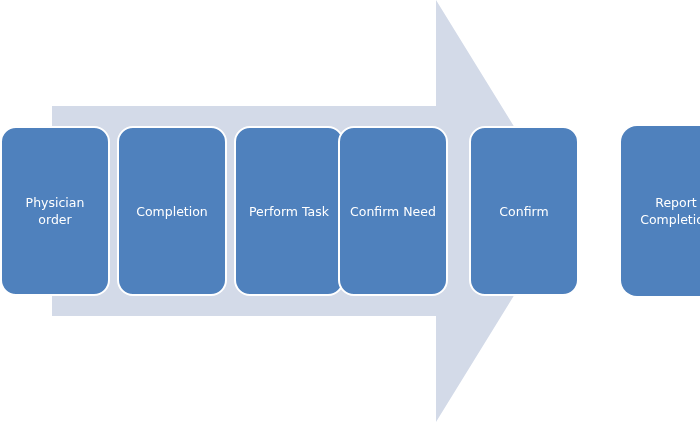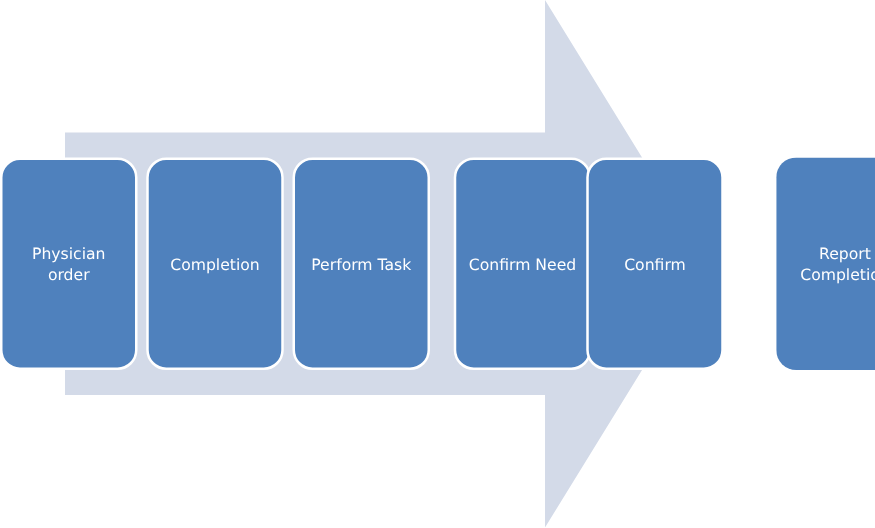--- a/index.html
+++ b/index.html
@@ -26,21 +26,21 @@
 <div class="step" style="left:0px">
   <span>Physician
 order</span>
 </div>
 <div class="step" style="left:117px">
   <span>Completion</span>
 </div>
 <div class="step" style="left:234px">
   <span>Perform Task</span>
 </div>
-<div class="step" style="left:363px">
+<div class="step" style="left:338px">
   <span>Confirm Need</span>
 </div>
 <div class="step" style="left:469px">
   <span>Confirm</span>
 </div>
 <div class="step last" style="left:589px">
   <span>Report
 Completion</span>
 </div>
 

